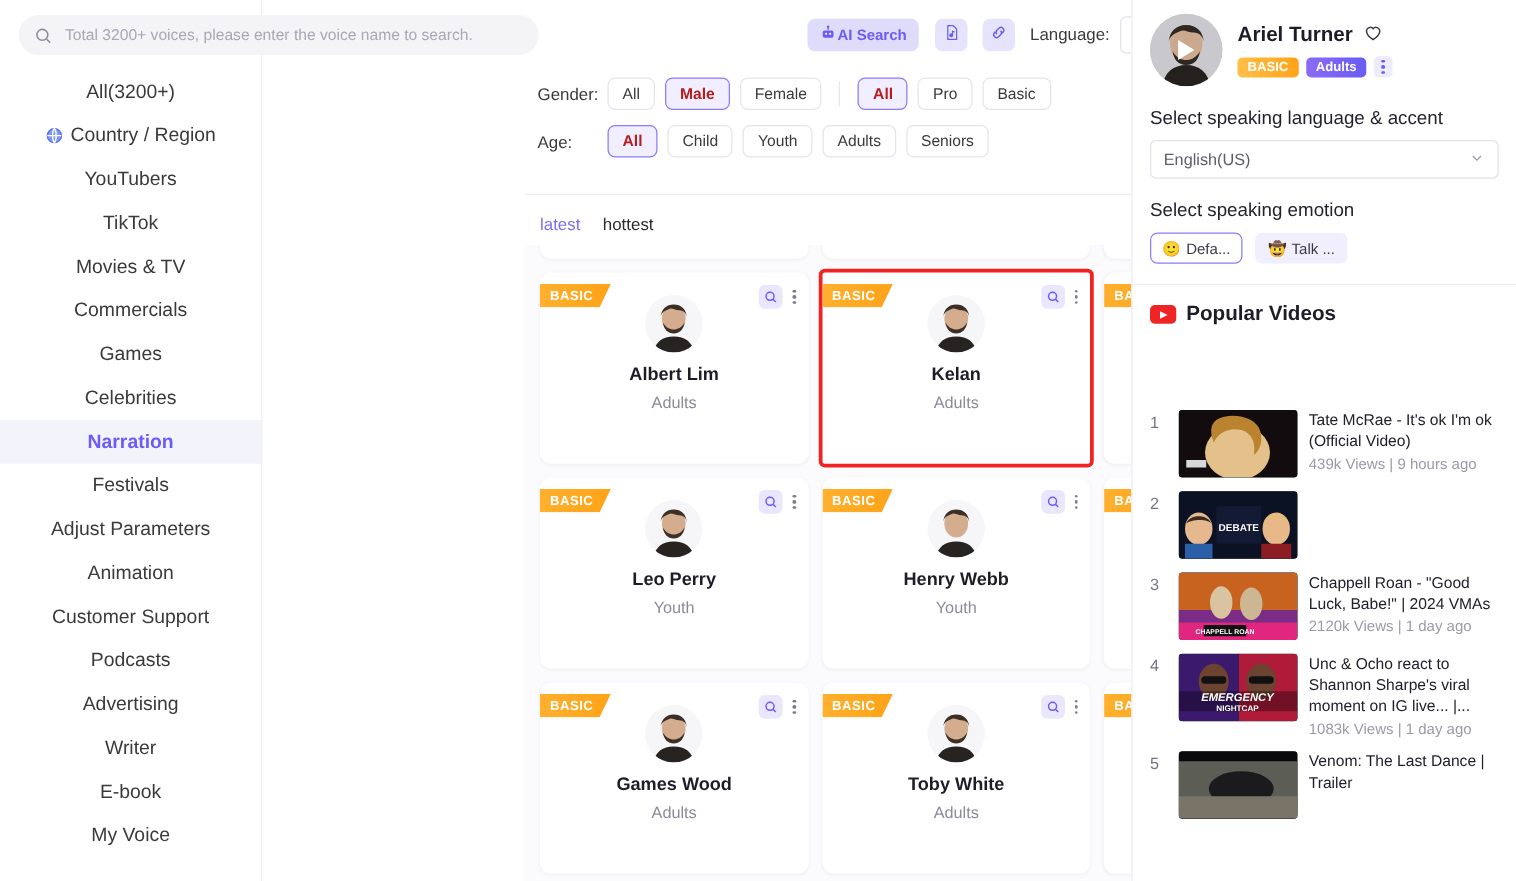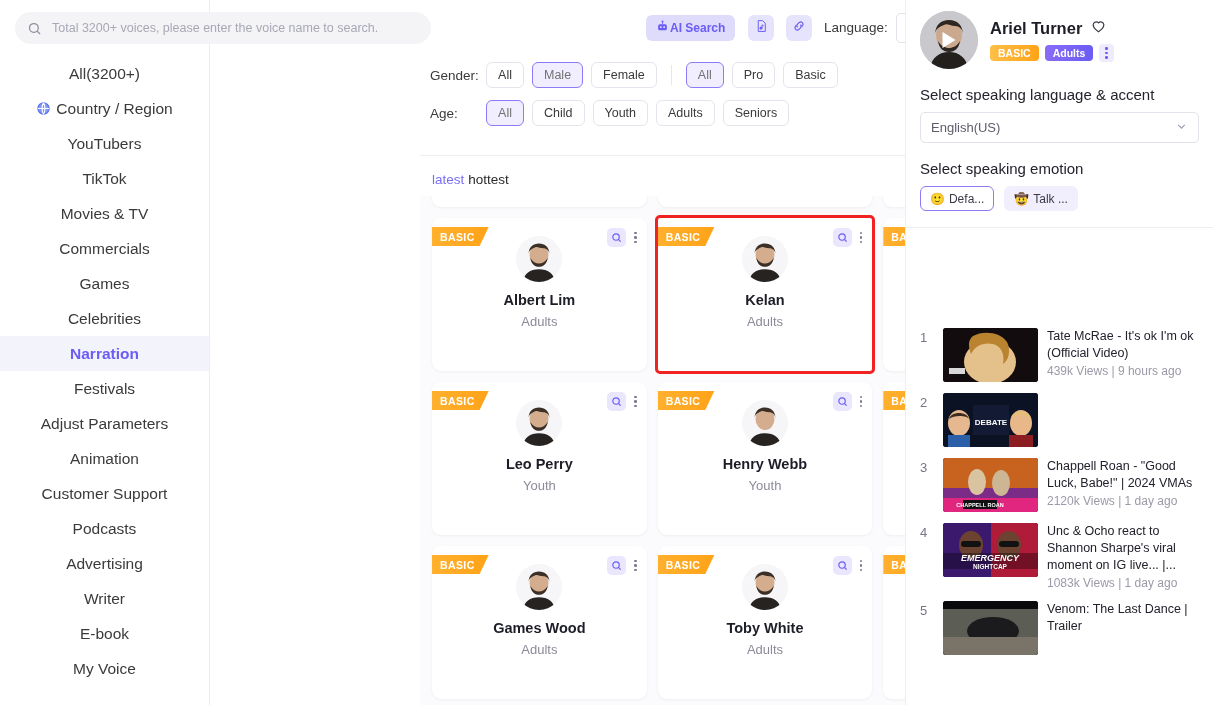--- a/index.html
+++ b/index.html
@@ -82,26 +82,26 @@
   
   .filters { position: absolute; left: 210px; top: 56px; width: 690px; }
   .filter-row { display: flex; align-items: center; height: 38px; padding-left: 10px; }
   .filter-label { font-size: 13.5px; color: #3a3a3a; width: 56px; }
   .chip {
     height: 26px; min-width: 38px; padding: 0 11px;
     border: 1px solid #e4e4ec; border-radius: 6px; background: #fff;
     display: inline-flex; align-items: center; justify-content: center;
     font-size: 12.5px; color: #3a3a3a; margin-right: 8px; cursor: pointer;
   }
-  .chip.active { border-color: #8a7cf8; background: #f1efff; color: #737373; font-weight: 400; }
+  .chip.active { border-color: #8a7cf8; background: #f1efff; color: #b91c1c; font-weight: 700; }
   .vdiv { width: 1px; height: 20px; background: #e6e6ee; margin: 0 14px 0 6px; }
 
   .sep { position: absolute; left: 210px; top: 155px; width: 690px; height: 1px; background: #ededf2; }
 
-  .sorttabs { position: absolute; left: 222px; top: 172px; display: flex; gap: 4px; align-items: flex-end; }
+  .sorttabs { position: absolute; left: 222px; top: 172px; display: flex; gap: 18px; align-items: flex-end; }
   .sorttab { font-size: 13.5px; color: #2b2b2b; cursor: pointer; }
   .sorttab.active { color: #7b6ef6; }
 
   
   .grid-clip {
     position: absolute; left: 210px; top: 196px;
     width: 690px; height: 509px; overflow: hidden;
     background: #fbfbfd;
   }
   .grid {
@@ -651,20 +651,26 @@
           <span>Defa...</span>
         </div>
         <div class="emo plain">
           <span>🤠</span>
           <span>Talk ...</span>
         </div>
       </div>
 
     <div class="rdiv"></div>
 
+    <div class="pv-head">
+      <span class="yt">
+          <span></span>
+        </span>
+      <span class="pv-title">Popular Videos</span>
+    </div>
 
     <div class="pvclip">
       <div class="vlist" id="video-list">
           <div class="vrow">
             <div class="vrank">1</div>
             <div class="vthumb"><svg width="95" height="54" viewBox="0 0 95 54">
                 <rect width="95" height="54" fill="#120c0e"></rect>
                 <ellipse cx="47" cy="34" rx="26" ry="22" fill="#e4c08a"></ellipse>
                 <path d="M30 8c10-6 28-4 34 6 4 8 2 18-4 22 2-10-2-18-10-20-10-2-18 2-22 10-3-8-3-14 2-18z" fill="#b9832f"></path>
                 <rect x="6" y="40" width="16" height="6" fill="#d8d8d8"></rect>

